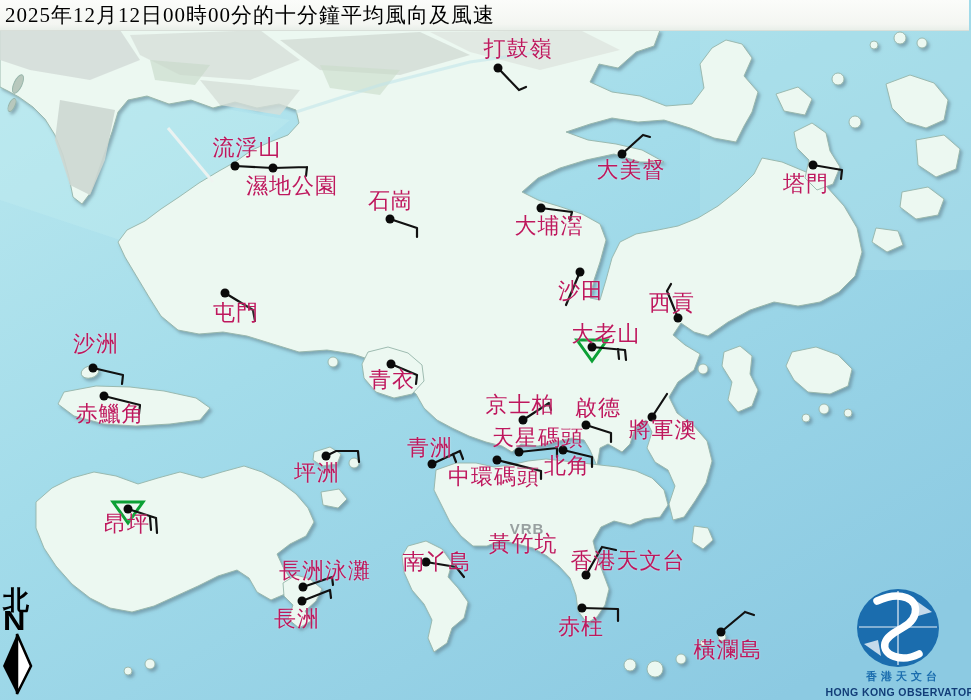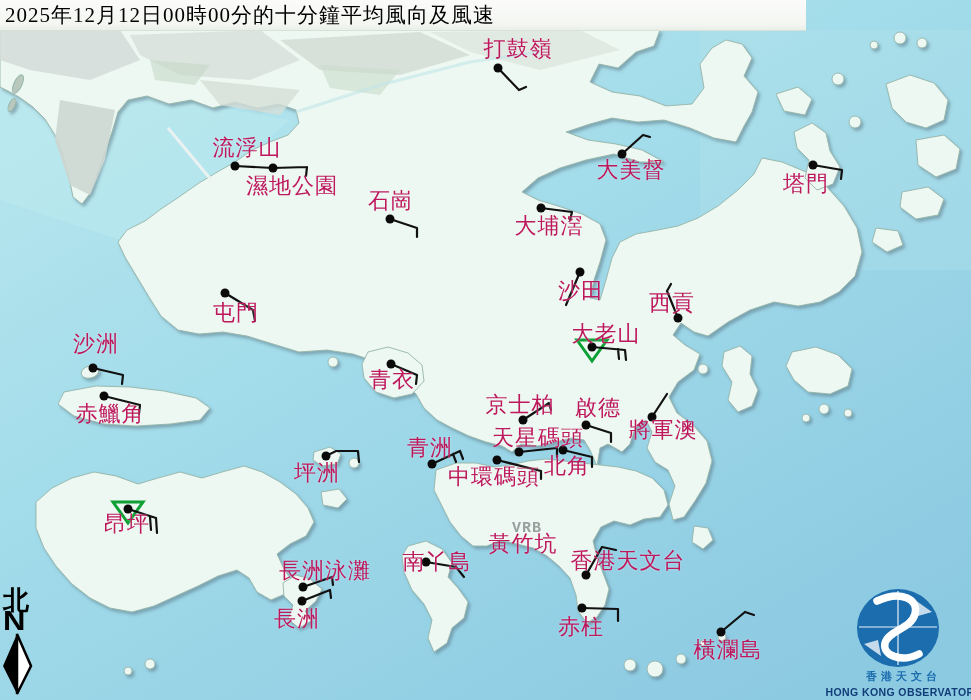--- a/index.html
+++ b/index.html
@@ -1,29 +1,29 @@
 <!DOCTYPE html>
 <html><head>
 <meta charset="utf-8">
 <style>
   html,body{margin:0;padding:0;background:#666;}
   #stage{position:relative;width:971px;height:700px;overflow:hidden;
          font-family:"Liberation Serif","DejaVu Serif",serif;background:#9bd6e8;}
   #map-svg{position:absolute;left:0;top:0;}
   
-  #title-bar{position:absolute;left:0;top:0;width:806px;height:30px;
+  #title-bar{position:absolute;left:0;top:0;width:969px;height:30px;
     background:linear-gradient(180deg,#fbfcfa 0%,#f4f6f2 80%,#e9efe9 100%);
     border-bottom:1px solid #d9dfd9;z-index:30;display:flex;align-items:center;}
   #title-text{font-size:21px;color:#000;margin-left:5px;letter-spacing:1px;white-space:nowrap;}
   
   .station-label{position:absolute;transform:translate(-50%,-50%);color:#be185d;
     font-size:22px;letter-spacing:1px;white-space:nowrap;z-index:20;
     text-shadow:0 0 2px rgba(255,255,255,.5);}
   .vrb-label{position:absolute;transform:translate(-50%,-50%);color:#98a0a0;
-    font-family:Liberation Mono, monospace;font-weight:bold;
+    font-family:Liberation Sans, sans-serif;font-weight:bold;
     font-size:15px;letter-spacing:1px;z-index:19;}
   
   #north-hanzi{position:absolute;left:3px;top:583px;font-size:26px;font-weight:bold;color:#000;z-index:25;}
   #north-letter{position:absolute;left:3px;top:606px;font-size:27px;font-weight:900;color:#000;z-index:25;
     font-family:"Liberation Sans","DejaVu Sans",sans-serif;transform:scaleX(1.15);transform-origin:left;}
   
   #logo{position:absolute;left:836px;top:585px;width:135px;height:115px;z-index:25;}
   #logo-zh{position:absolute;left:50%;top:84px;transform:translateX(-50%);color:#1b6dae;
     font-weight:bold;font-size:11px;letter-spacing:4px;white-space:nowrap;}
   #logo-en{position:absolute;left:50%;top:101px;transform:translateX(-50%);color:#123c77;

